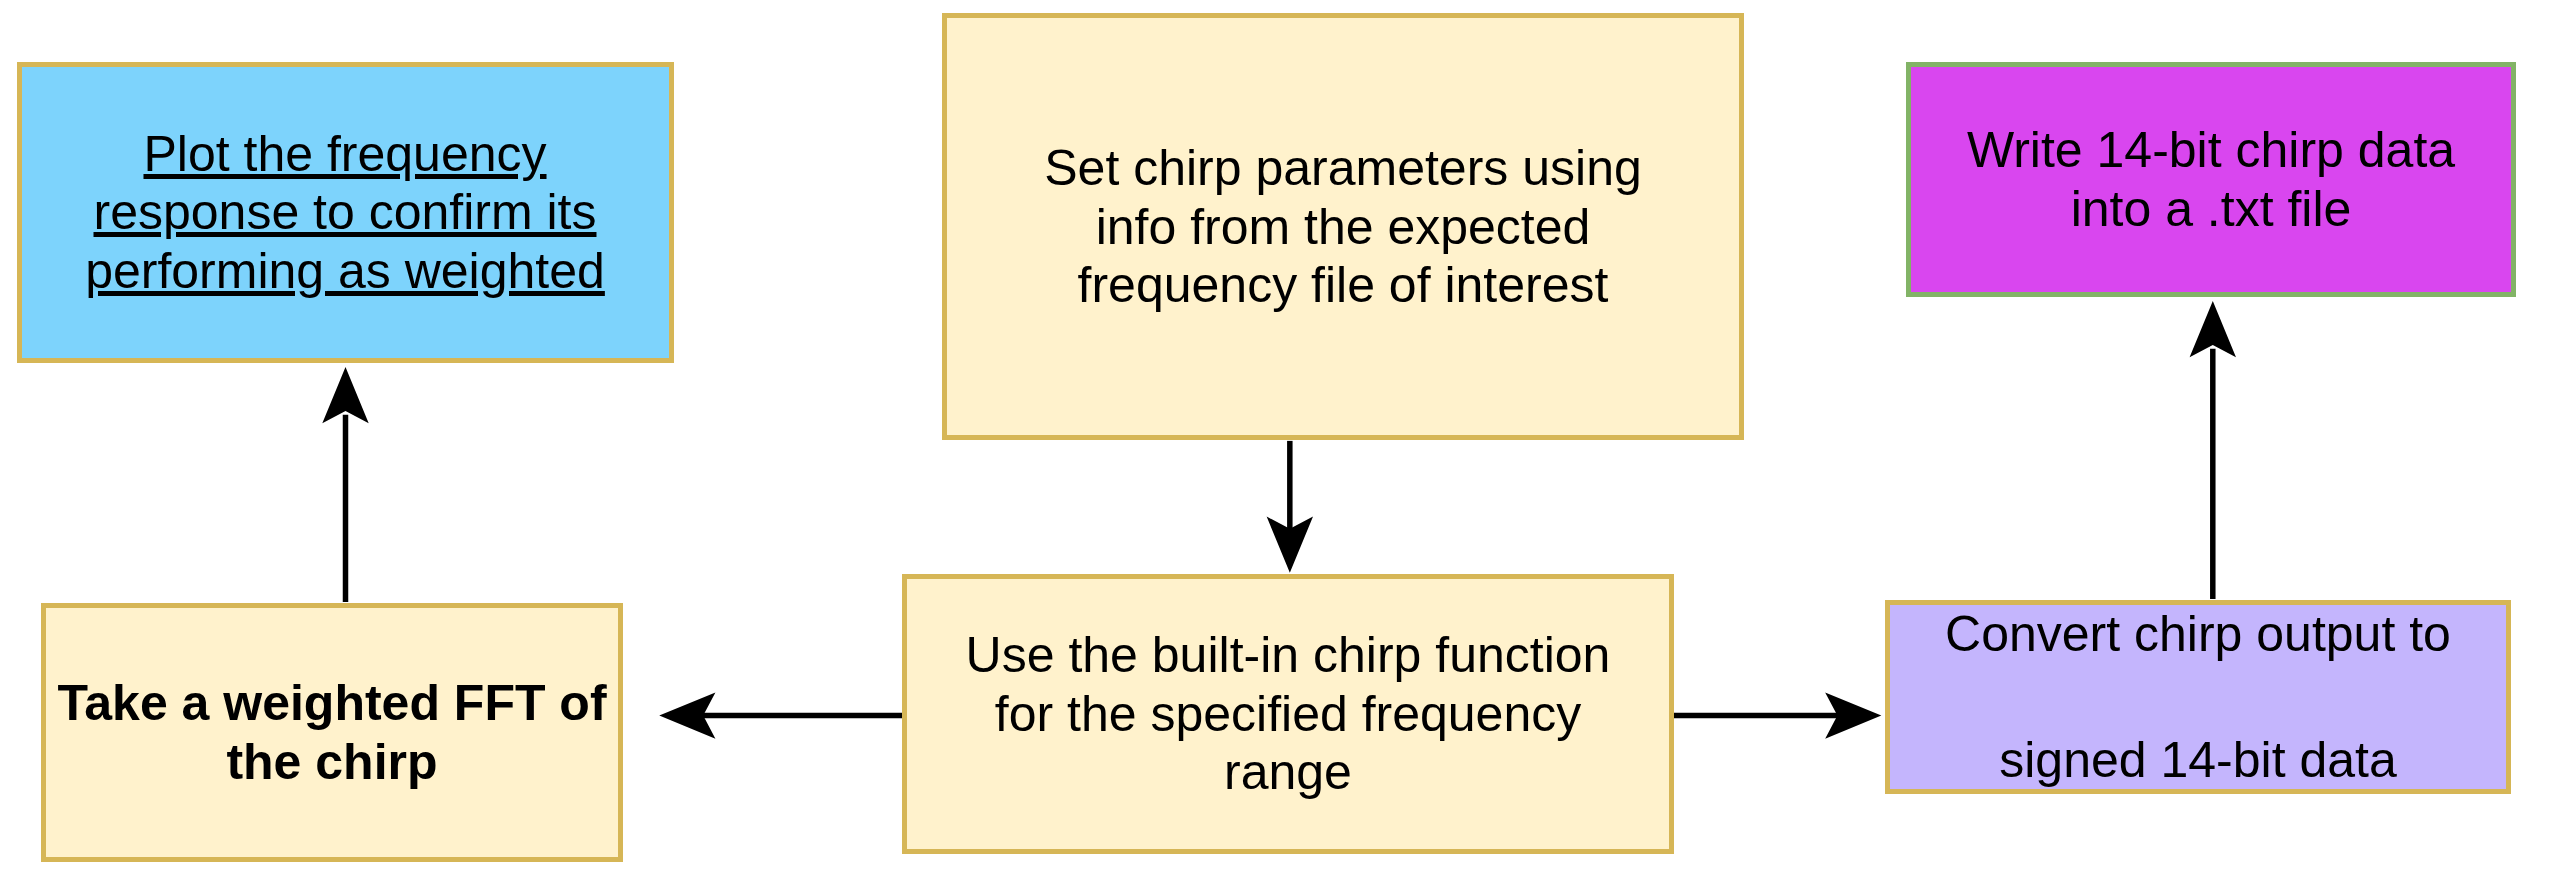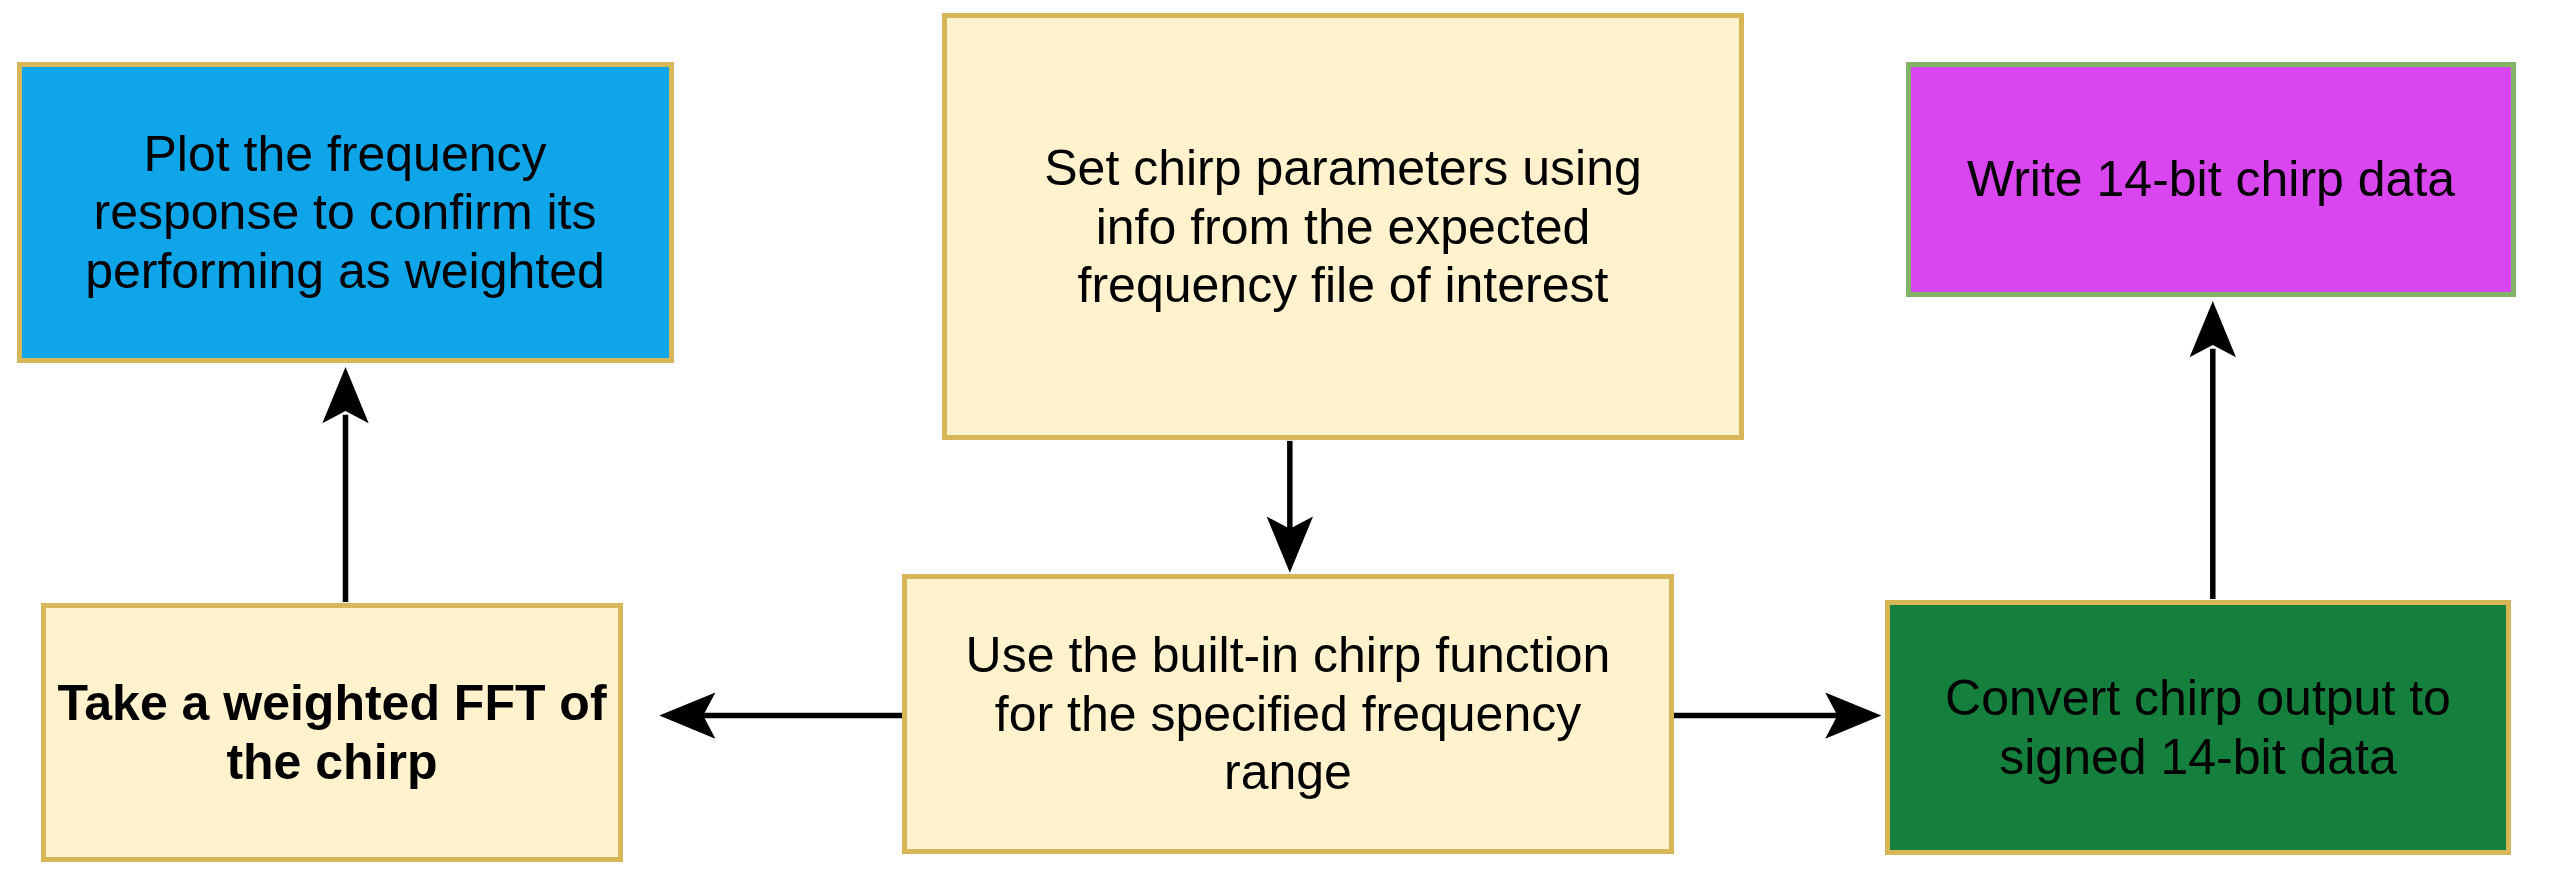--- a/index.html
+++ b/index.html
@@ -60,46 +60,47 @@
       <line x1="566" y1="986" x2="566" y2="679" stroke-width="9" style="stroke: rgb(0, 0, 0);"></line>
       <polygon points="566,601 528,693 566,673 604,693" style="fill: rgb(0, 0, 0);"></polygon>
     </g>
 
     <g>
       <line x1="3625" y1="981" x2="3625" y2="571" stroke-width="9" style="stroke: rgb(0, 0, 0);"></line>
       <polygon points="3625,493 3587,585 3625,565 3663,585" style="fill: rgb(0, 0, 0);"></polygon>
     </g>
   </svg>
 
-  <div class="node" style="left: 16.5px; top: 62px; width: 657px; height: 301px; background-color: #0ea5e9; border-color: rgb(214, 182, 86);">
+  <div class="node" style="left: 16.5px; top: 62px; width: 657px; height: 301px; background-color: #7dd3fc; border-color: rgb(214, 182, 86); text-decoration: underline;">
     <div class="label-line">Plot the frequency</div>
     <div class="label-line">response to confirm its</div>
     <div class="label-line">performing as weighted</div>
   </div>
 
   <div class="node" style="left: 942px; top: 13.4px; width: 802px; height: 427px; background-color: rgb(255, 242, 204); border-color: rgb(214, 182, 86);">
     <div class="label-line">Set chirp parameters using</div>
     <div class="label-line">info from the expected</div>
     <div class="label-line">frequency file of interest</div>
   </div>
 
   <div class="node" style="left: 1906px; top: 62px; width: 610px; height: 235px; background-color: #d946ef; border-color: rgb(130, 179, 102);">
     <div class="label-line">Write 14-bit chirp data</div>
+    <div class="label-line">into a .txt file</div>
   </div>
 
   <div class="node" style="left: 41px; top: 603px; width: 582px; height: 259px; background-color: rgb(255, 242, 204); border-color: rgb(214, 182, 86); font-weight: bold;">
     <div class="label-line">Take a weighted FFT of</div>
     <div class="label-line">the chirp</div>
   </div>
 
   <div class="node" style="left: 902px; top: 574px; width: 772px; height: 280px; background-color: rgb(255, 242, 204); border-color: rgb(214, 182, 86); align-items: center;">
     <div class="label-line">Use the built-in chirp function</div>
     <div class="label-line">for the specified frequency</div>
     <div class="label-line">range</div>
   </div>
 
-  <div class="node" style="left: 1885px; top: 600px; width: 626px; height: 255px; background-color: #15803d; border-color: rgb(214, 182, 86);">
+  <div class="node" style="left: 1885px; top: 600px; width: 626px; height: 194px; background-color: #c4b5fd; border-color: rgb(214, 182, 86); justify-content: space-between;">
     <div class="label-line">Convert chirp output to</div>
     <div class="label-line">signed 14-bit data</div>
   </div>
 
 </div>
 
 
 </body></html>

